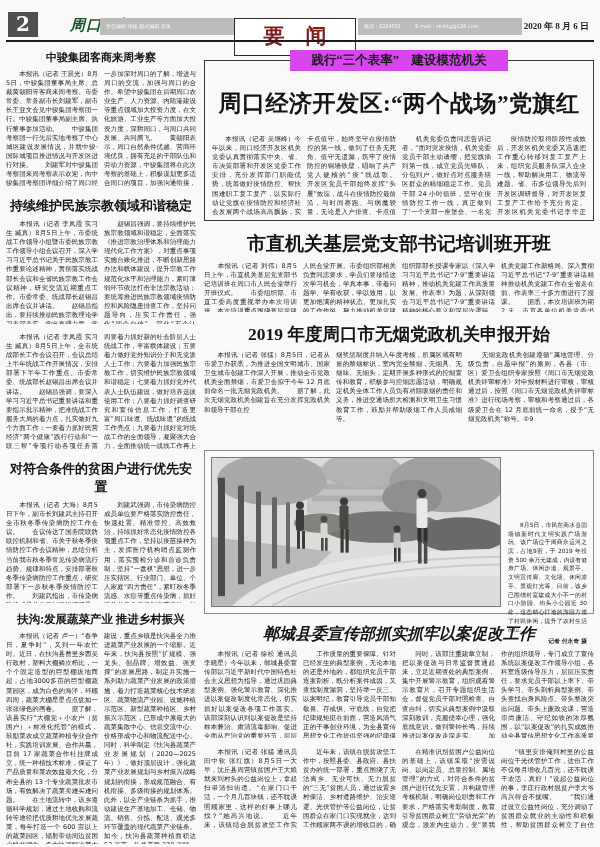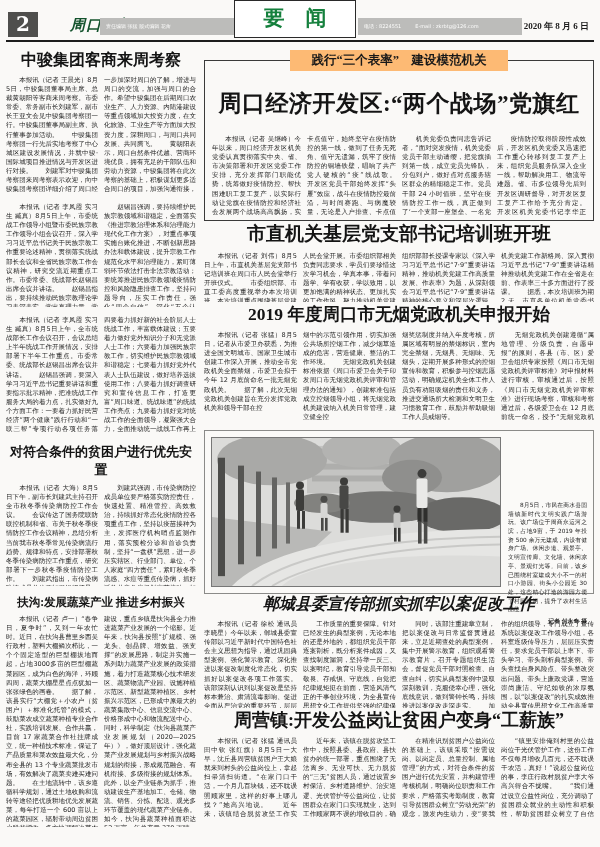--- a/index.html
+++ b/index.html
@@ -8,40 +8,40 @@
   
   .hdr{position:relative;height:42px;}
   .hdr-rule{position:absolute;left:0;right:0;bottom:0;height:2px;background:#1d1d1d;}
   .pagenum{position:absolute;left:2px;top:12px;width:30px;height:25px;background:#4f4f4d;color:#fff;
     font:bold 20px/25px "DejaVu Serif",serif;text-align:center;}
   .masthead{position:absolute;left:36px;top:14px;font:bold italic 15px/22px "Liberation Serif",serif;color:#14532d;letter-spacing:1px;margin-left:28px;}
   .gbar{position:absolute;top:18px;height:17px;background:#bcbcba;color:#fdfdfc;font-size:5px;line-height:17px;
     white-space:nowrap;overflow:hidden;padding:0 6px;box-sizing:border-box;}
   .gbar.l{left:94px;width:134px;}
   .gbar.r{left:352px;width:164px;display:flex;gap:14px;}
-  .section-box{position:absolute;left:228px;top:0;width:120px;height:36px;background:#fff;border:1.5px solid #2a2a2a;
-    font:bold 21px/34px "Liberation Serif",serif;text-align:center;color:#15803d;}
+  .section-box{position:absolute;left:228px;top:18px;width:120px;height:36px;background:#fff;border:1.5px solid #2a2a2a;
+    font:bold 21px/34px "Liberation Serif",serif;text-align:center;color:#7f1d1d;}
   .pdate{position:absolute;right:5px;top:18px;font:bold 9px/17px "Liberation Serif",serif;color:#1c1c1c;}
   
   .content{display:flex;gap:8px;padding-top:5px;}
   .left-col{width:190px;flex:none;}
   .right-col{flex:1;min-width:0;}
   
   h2,h3{margin:0;color:#141414;font-family:"Liberation Serif","DejaVu Serif",serif;text-align:center;font-weight:bold;}
   .cols{display:flex;gap:6px;overflow:hidden;}
   .col{flex:1;min-width:0;font-size:6.5px;line-height:1.4;text-align:justify;color:#1d1d1d;overflow:hidden;
     font-family:"DejaVu Sans",sans-serif;}
   .la{margin-bottom:9px;}
   .la h2{margin:3px 0 5px;}
   
   .lead-box{border:1px solid #3a3a3a;margin-top:13px;padding:0 7px 5px;position:relative;background:#faf9f7;}
-  .kicker{position:relative;margin:-11px auto 17px;width:218px;height:21px;background:#fdba74;
+  .kicker{position:relative;margin:-11px auto 17px;width:218px;height:21px;background:#d946ef;
     font:bold 12.5px/21px "Liberation Serif",serif;text-align:center;color:#191919;}
   .lead-title{font-size:23px;margin:3px 0 16px;letter-spacing:.5px;}
-  .ra{margin-top:0;}
+  .ra{margin-top:10px;}
   .ra h2{margin:0 0 5px;}
   
   .photo-box{border:1px solid #8b8b89;margin-top:9px;height:164px;display:flex;padding:6px;gap:7px;box-sizing:border-box;background:#fbfaf8;}
   .photo-frame{width:288px;flex:none;border:1px solid #777;}
   .caption{flex:1;font-size:5.8px;line-height:1.5;text-align:justify;color:#1d1d1d;padding-top:64px;}
   .credit{text-align:right;margin-top:3px;font-weight:bold;}
 </style>
 </head>
 <body>
 
@@ -60,28 +60,29 @@
     </div>
     <div class="pdate">2020 年 8 月 6 日</div>
     <div class="hdr-rule"></div>
   </header>
 
   <main class="content">
 
     <aside class="left-col">
 
       <article class="la">
-        <h2 style="font-size:16px;">中骏集团客商来周考察</h2>
+        <h2 style="font-size:11px;">中骏集团客商来周考察</h2>
         <div class="cols" style="height:118px;">
           <div class="col">　　本报讯（记者 王晨光）8月5日，中骏集团董事局主席、总裁黄朝阳等客商来周考察。市委常委、常务副市长刘建军，副市长王亚文会见中骏集团考察团一行。中骏集团董事局副主席、执行董事参加活动。　　中骏集团考察团一行先后实地考察了中心城区建设发展情况，并就中骏·国际城项目推进情况与开发区进行对接。　　刘建军对中骏集团考察团来周考察表示欢迎，向中骏集团考察团详细介绍了周口经济社会发展情况，并就双方开展进一步合作进行深入交流。刘建军表示，周口区位优势明显、发展潜力巨大，希望中骏集团以此次考察为契机，进</div>
           <div class="col">一步加深对周口的了解，增进与周口的交流，加强与周口的合作。希望中骏集团在后期周口农业生产、人力资源、内陆港建设等重点领域加大投资力度，在文化旅游、工业生产等方面加大投资力度，深耕周口，与周口共同发展、共同腾飞。　　黄朝阳表示，周口自然条件优越、营商环境优良，拥有充足的干部队伍和劳动力资源，中骏集团将在此次考察的基础上，积极谋划更多适合周口的项目，加强沟通衔接，深度开展对接，推进与周口在更多领域的深度合作，为周口经济发展作出积极贡献。②6</div>
         </div>
       </article>
 
       <article class="la">
+        <h2 style="font-size:13px;">持续维护民族宗教领域和谐稳定</h2>
         <div class="cols" style="height:104px;">
           <div class="col">　　本报讯（记者 李凤霞 实习生 臧真）8月5日上午，市委统战工作领导小组暨市委民族宗教工作领导小组会议召开，深入学习习近平总书记关于民族宗教工作重要论述精神，贯彻落实统战部长会议和全省民族宗教工作会议精神，研究交流近期重点工作。市委常委、统战部长赵锡昌出席会议并讲话。　　赵锡昌指出，要持续推动民族宗教理论学习走深走实，学出真理力量、学出思想方法，进一步提升做好新时代民族宗教工作的能力和水平，牢固树立维护民族宗教领域和谐稳定的大局观。</div>
           <div class="col">　　赵锡昌强调，要持续维护民族宗教领域和谐稳定，全面落实《推进宗教治理体系和治理能力现代化工作方案》，对重点事项实施台账化推进，不断创新思路办法和载体建设，提升宗教工作规范化水平和治理能力，紧盯薄弱环节依法打击非法宗教活动；要统筹推进民族宗教领域疫情防控和风险隐患排查工作，坚持问题导向，压实工作责任，强化“四个自信”、深化“五个认同”，及时化解矛盾纠纷，不断夯实基层基础，确保全市民族宗教领域和谐稳定。④2</div>
         </div>
       </article>
 
       <article class="la">
         <div class="cols" style="height:118px;">
           <div class="col">　　本报讯（记者 李凤霞 实习生 臧真）8月5日上午，全市统战部长工作会议召开，会议总结上半年统战工作开展情况，安排部署下半年工作重点。市委常委、统战部长赵锡昌出席会议并讲话。　　赵锡昌强调，要深入学习习近平总书记重要讲话和重要指示批示精神，把准统战工作服务大局的着力点，扎实做好九个方面工作：一要着力抓好民营经济“两个健康”践行行动和“一联三帮”专项行动各项任务落实；二要着力抓好民主党派工作，发挥政党制度优势，引导各民主党派围绕中心服务大局；三要着力抓好港澳台和海外统战工作，助力我市经济社会发展。</div>
           <div class="col">四要着力抓好新的社会阶层人士统战工作，丰富载体建设；五要着力做好党外知识分子和无党派人士工作；六要着力加强民族宗教工作，切实维护民族宗教领域和谐稳定；七要着力抓好党外代表人士队伍建设，做好培养选拔使用工作；八要着力抓好调查研究和宣传信息工作，打造更富“周口味道、统战味道”的统战工作亮点；九要着力抓好党对统战工作的全面领导，凝聚强大合力，全面推动统一战线工作再上新台阶。④4</div>
@@ -126,21 +127,20 @@
           <div class="col">人民会堂开展。市委组织部相关负责同志要求，学员们要珍惜这次学习机会，学真本事，带着问题学、学有收获，学以致用，以更加饱满的精神状态、更加扎实的工作作风，努力推动机关党建高质量发展，为建设三川大地特色周口凝聚强大的组织保障。　　开班仪式上，省委直属机关工委</div>
           <div class="col">组织部部长授课专家以《深入学习习近平总书记“7·9”重要讲话精神，推动机关党建工作高质量发展、作表率》为题，从深刻领会习近平总书记“7·9”重要讲话精神的核心要义和深层次逻辑，查找机关党建工作中存在的薄弱环节，找准学习贯彻习近平总书记“7·9”重要讲话精神的着力点等方面作了</div>
           <div class="col">机关党建工作新格局、深入贯彻习近平总书记“7·9”重要讲话精神推动机关党建工作在全省走在前、作表率三十多方面进行了授课。　　据悉，本次培训班为期 2 天，市直各单位机关党委书记、基层党支部书记，各县（市、区）直工委书记参加培训。④3</div>
         </div>
       </article>
 
       <article class="ra">
         <h2 style="font-size:17.5px;">2019 年度周口市无烟党政机关申报开始</h2>
         <div class="cols" style="height:90px;">
           <div class="col">　　本报讯（记者 张猛）8月5日，记者从市爱卫办获悉，为推进全国文明城市、国家卫生城市创建工作深入开展，推动全市党政机关全面禁烟，市爱卫会拟于今年 12 月底前命名一批无烟党政机关。　　据了解，此次无烟党政机关创建旨在充分发挥党政机关和领导干部在控</div>
-          <div class="col">烟中的示范引领作用，切实加强公共场所控烟工作，减少烟草造成的危害，营造健康、整洁的工作环境。　　无烟党政机关创建标准依据《周口市爱卫会关于印发周口市无烟党政机关评审和管理办法的通知》，创建标准包括成立控烟领导小组，将无烟党政机关建设纳入机关日常管理，建立健全控</div>
           <div class="col">烟奖惩制度并纳入年度考核，所属区域有明显的禁烟标识，室内完全禁烟，无烟具、无烟味、无烟头，定期开展多种形式的控烟宣传和教育，积极参与控烟志愿活动，明确规定机关全体工作人员负有劝阻吸烟的责任和义务，推进交通场所大检测和文明卫生习惯教育工作，鼓励并帮助吸烟工作人员戒烟等。</div>
           <div class="col">　　无烟党政机关创建遵循“属地管理、分级负责，自愿申报”的原则，各县（市、区）爱卫会组织专家按照《周口市无烟党政机关评审标准》对申报材料进行审核，审核通过后，按照《周口市无烟党政机关评审标准》进行现场考察，审核和考察通过后，各级爱卫会在 12 月底前统一命名，授予“无烟党政机关”称号。②9</div>
         </div>
       </article>
 
       <figure class="photo-box" style="margin:9px 0 0;">
         <div class="photo-frame">
           <svg width="100%" height="100%" viewBox="0 0 288 150" preserveAspectRatio="none">
             <rect x="0" y="0" width="288" height="150" fill="#dcdcda"></rect>
 
@@ -214,21 +214,20 @@
         <h2 style="font-size:16px;font-style:italic;">郸城县委宣传部抓实抓牢以案促改工作</h2>
         <div class="cols" style="height:88px;">
           <div class="col">　　本报讯（记者 徐松 通讯员 李晓星）今年以来，郸城县委宣传部以习近平新时代中国特色社会主义思想为指导，通过巩固典型案例、强化警示教育、深化推进以案促改制度化常态化，切实抓好以案促改各项工作落实。　　该部深刻认识到以案促改是坚持标本兼治、肃清流毒影响、促进全面从严治党的重要环节，层层压实责任，深化思想革命、推动廉洁从政文化建设。</div>
           <div class="col">　　工作质量的重要保障。针对已经发生的典型案例，无论本地的还是外地的，都组织党员干部逐案剖析，既分析案件成因，又查找制度漏洞，坚持举一反三、以案明纪，教育引导党员干部知敬畏、存戒惧、守底线，自觉把纪律规矩挺在前面，营造风清气正的干事创业环境，为全县宣传思想文化工作提供坚强的纪律保障。</div>
           <div class="col">　　同时，该部注重建章立制，把以案促改与日常监督贯通起来，立足近期查处的典型案例，集中开展警示教育，组织观看警示教育片，召开专题组织生活会，督促党员干部对照检查、自查自纠，切实从典型案例中汲取深刻教训，克服侥幸心理，强化底线意识，做到警钟长鸣，持续推进以案促改走深走实。　　加强组织领导，确保以案促改工作落地见效，按照“一岗双责”的要求，切实加强对“以案促改”专项整治工</div>
           <div class="col">作的组织领导，专门成立了宣传系统以案促改工作领导小组，各科室逐级传导压力，层层压实责任，要求党员干部以上率下、带头学习、带头剖析典型案例、带头查找自身风险点、带头整改突出问题、带头上廉政党课，营造崇尚廉洁、守纪如铁的浓厚氛围，以“以案促改”的扎实成效推动全县宣传思想文化工作高质量发展。②4</div>
         </div>
       </article>
 
       <article class="ra">
-        <h2 style="font-size:18px;">周营镇:开发公益岗让贫困户变身“工薪族”</h2>
         <div class="cols" style="height:82px;">
           <div class="col">　　本报讯（记者 张猛 通讯员 田中钦 张红旗）8月5日一大早，沈丘县周营镇贫困户王大娘就来到村头的公益岗位上，拿起扫帚清扫街道。“在家门口干活，一个月几百块钱，还不耽误照顾家里，这样的好事上哪儿找？”她高兴地说。　　近年来，该镇结合脱贫攻坚工作实际，把开发公益性岗位作为促进贫困劳动力就业增收的重要抓手，围绕农村人居环境整治、道路养护、治安巡逻等需求，科学设置保洁员、护路员、巡逻员等多类公益岗位。</div>
           <div class="col">　　近年来，该镇在脱贫攻坚工作中，按照县委、县政府、县扶贫办的统一部署，重点围绕了无法离乡、无业可扶、无力脱贫的“三无”贫困人员，通过设置乡村保洁、乡村道路维护、治安巡逻、光伏管护等公益岗位，让贫困群众在家门口实现就业，达到工作顾家两不误的增收目的，确保稳定脱贫不返贫。</div>
           <div class="col">　　在精准识别贫困户公益岗位的基础上，该镇采取“按需设岗、以岗定员、总量控制、属地管理”的方式，对符合条件的贫困户进行优先安置，并构建管理考核机制，明确岗位职责和工作要求，严格落实考勤制度，教育引导贫困群众树立“劳动光荣”的观念，激发内生动力，变“要我脱贫”为“我要脱贫”，实现了“就业一人，脱贫一户”的目标任务。</div>
           <div class="col">　　“镇里安排俺到村里的公益岗位干光伏管护工作，这份工作不仅每月增收几百元，还不耽误干农活，真好！”说起公益岗位的事，李庄行政村脱贫户李大爷高兴得合不拢嘴。　　“我们通过设立公益性岗位，充分调动了贫困群众就业的主动性和积极性，帮助贫困群众树立了自信心，以就业促脱贫，以岗位促增收。”该镇负责人说。　　目前，该镇共安排公益性岗位 300 余个，每年发放岗位工资近 150 万元。④9</div>
         </div>
       </article>
 
     </section>
   </main>

